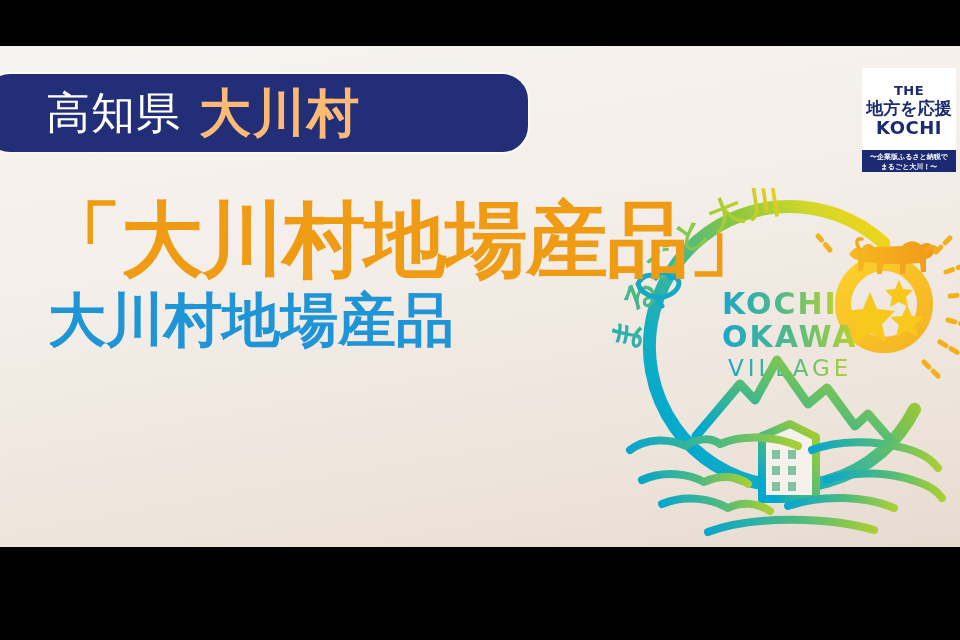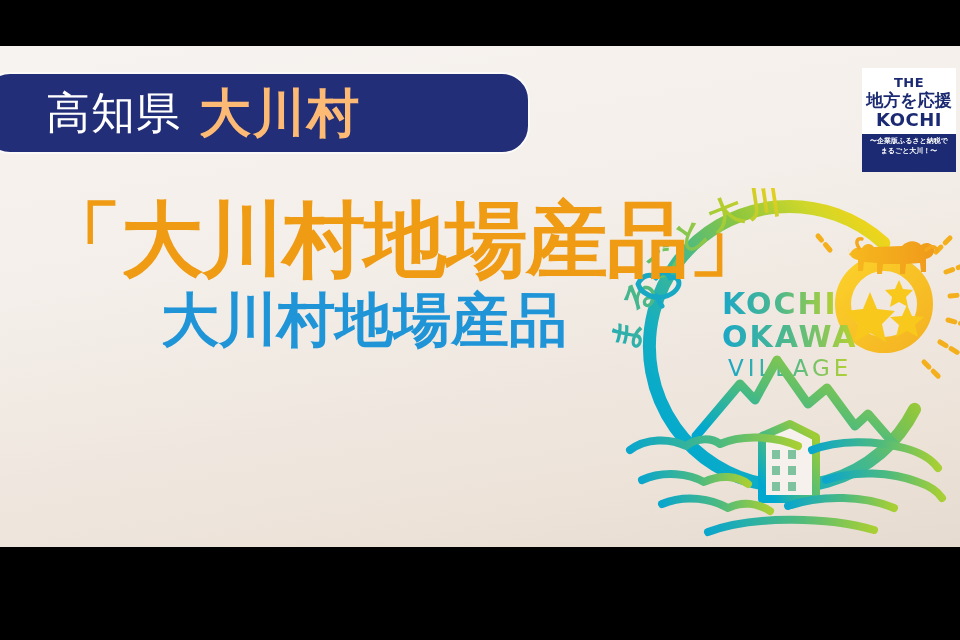--- a/index.html
+++ b/index.html
@@ -103,21 +103,20 @@
     white-space: nowrap;
   }
   .line-blue {
     color: #1f95d8;
     font-size: 58px;
     font-weight: 700;
     line-height: 1.18;
     letter-spacing: 0px;
     margin: 4px 0 0 8px;
     white-space: nowrap;
-    text-align: center;
   }
 
   
   #week-badge {
     position: absolute;
     left: 862px;
     top: 22px;
     width: 94px;
     height: 104px;
     background: #ffffff;
@@ -154,21 +153,21 @@
     font-weight: 700;
     letter-spacing: 0.5px;
     line-height: 1.1;
   }
   #week-badge .wb-foot {
     background: #1b2a72;
     color: #ffffff;
     font-size: 7px;
     line-height: 1.35;
     text-align: center;
-    padding: 3px 2px 16px;
+    padding: 3px 2px 0;
     font-weight: 700;
   }
 
   
   #logo {
     position: absolute;
     left: 612px;
     top: 142px;
     width: 356px;
     height: 356px;

